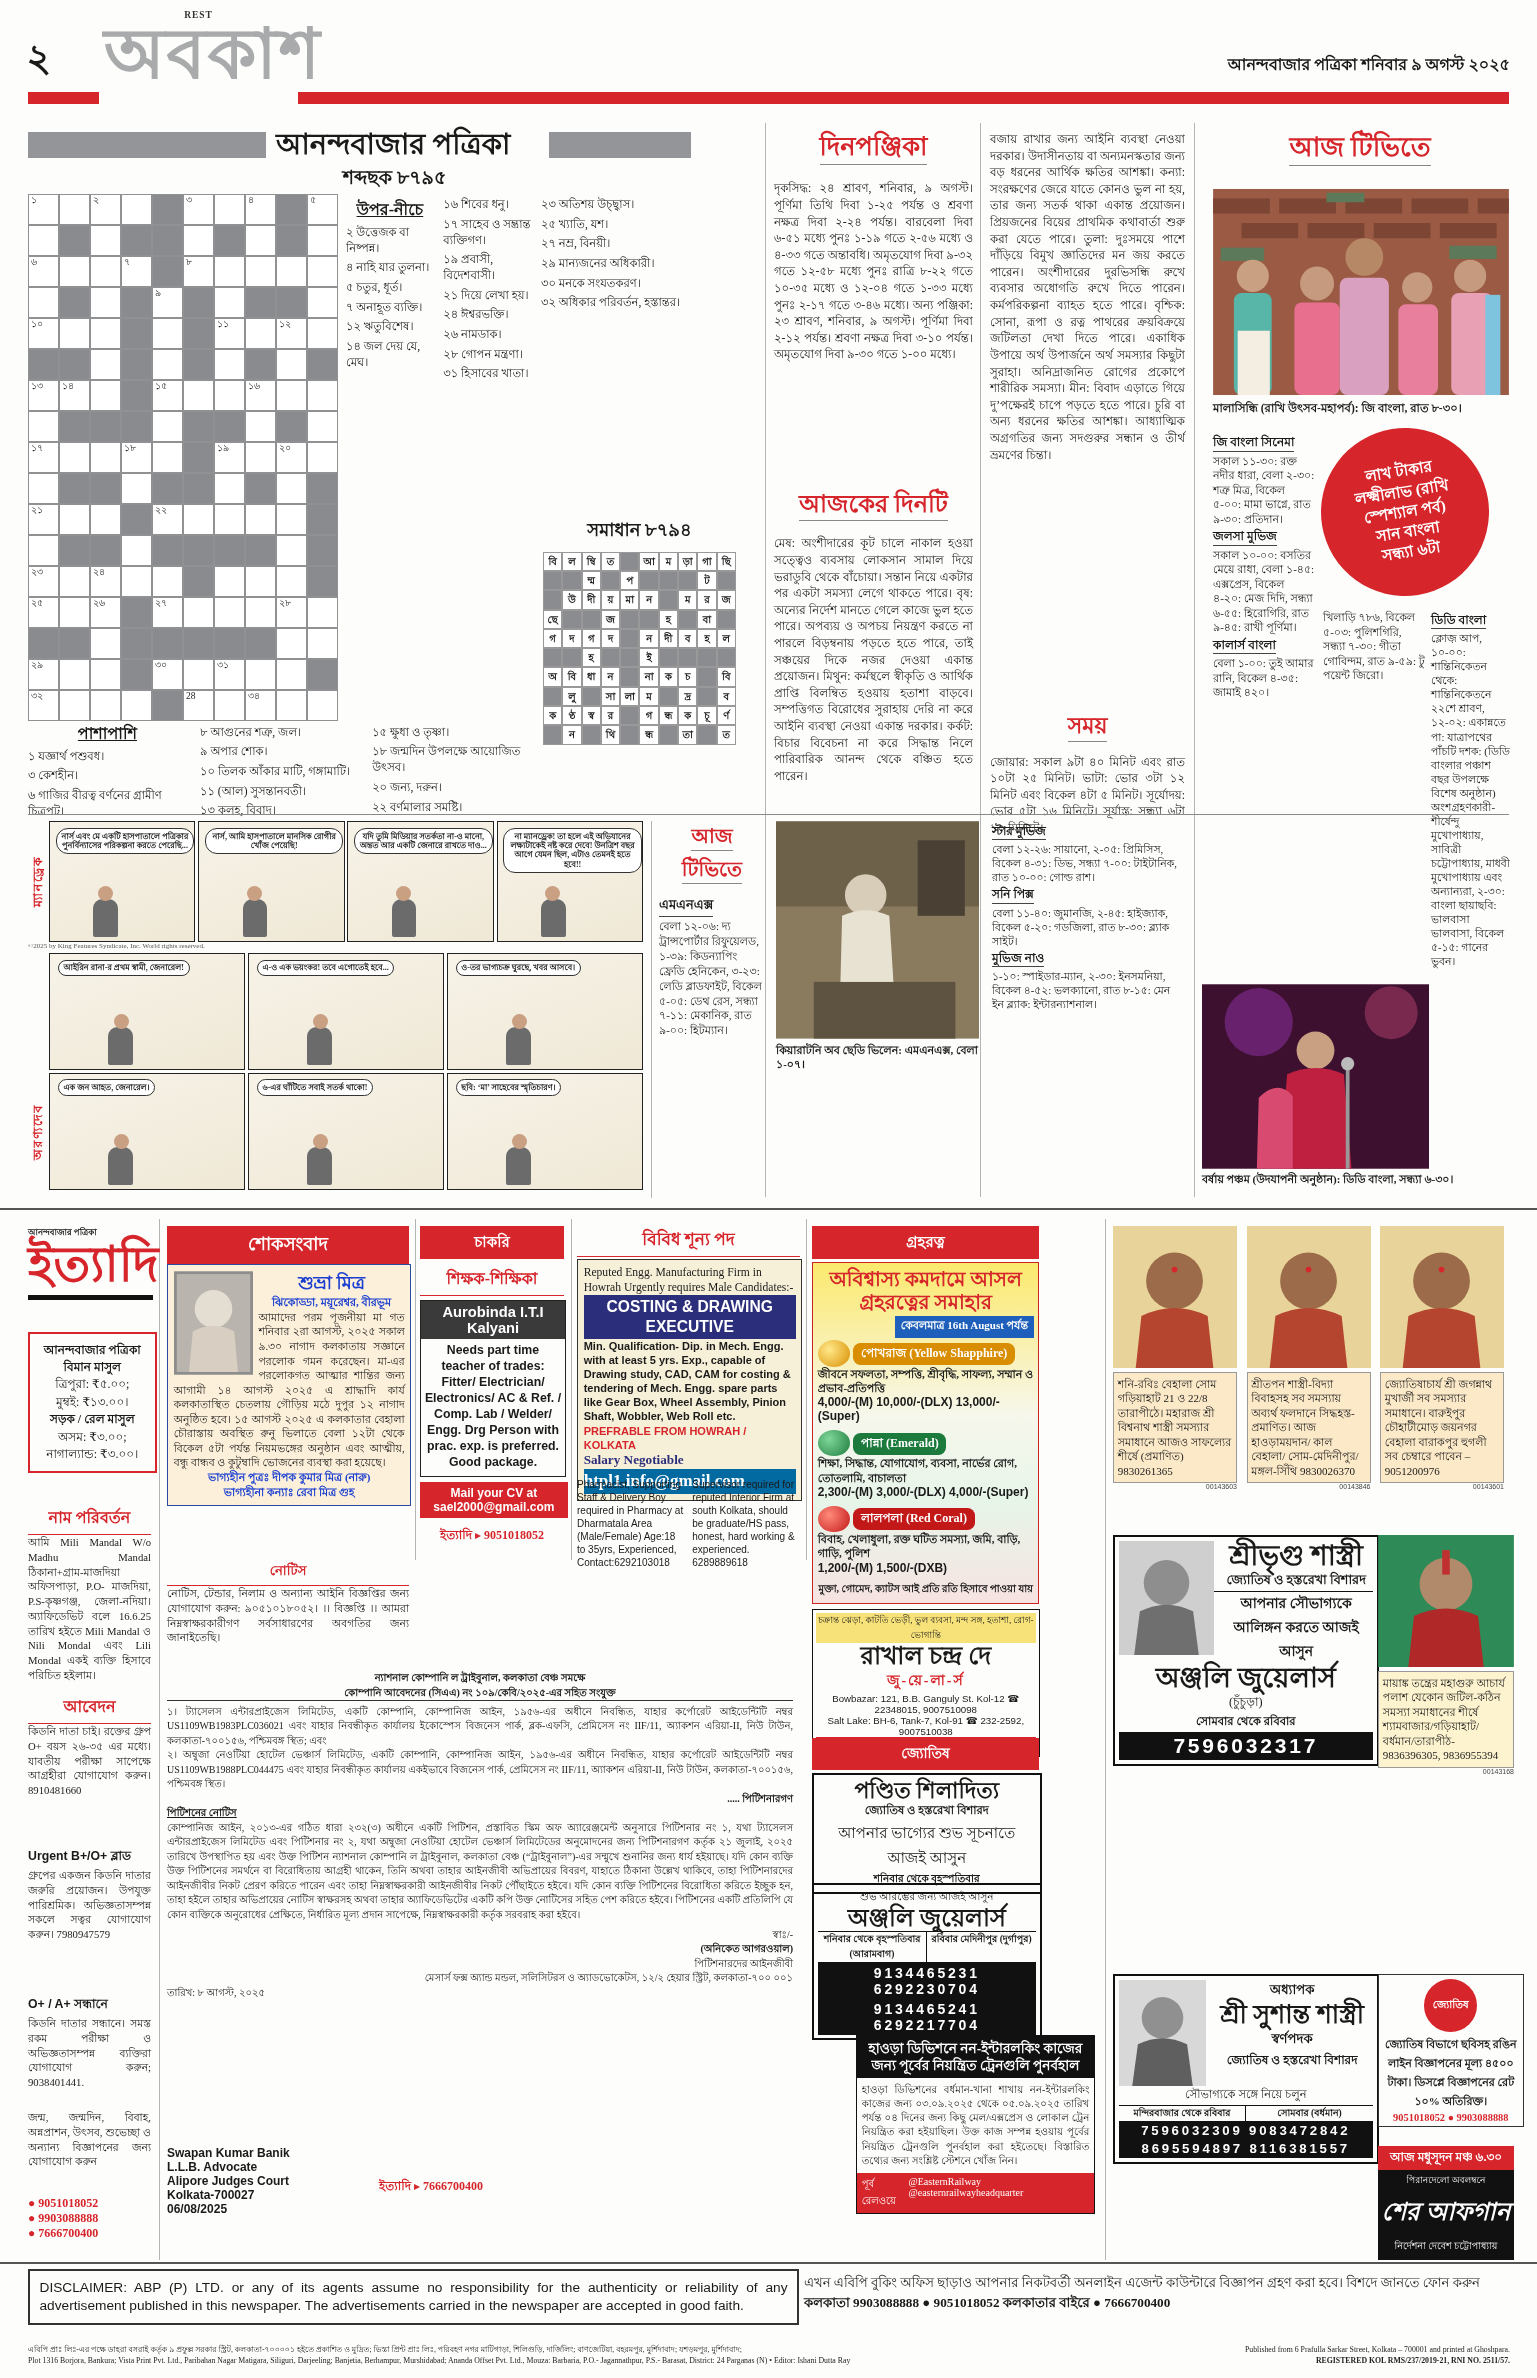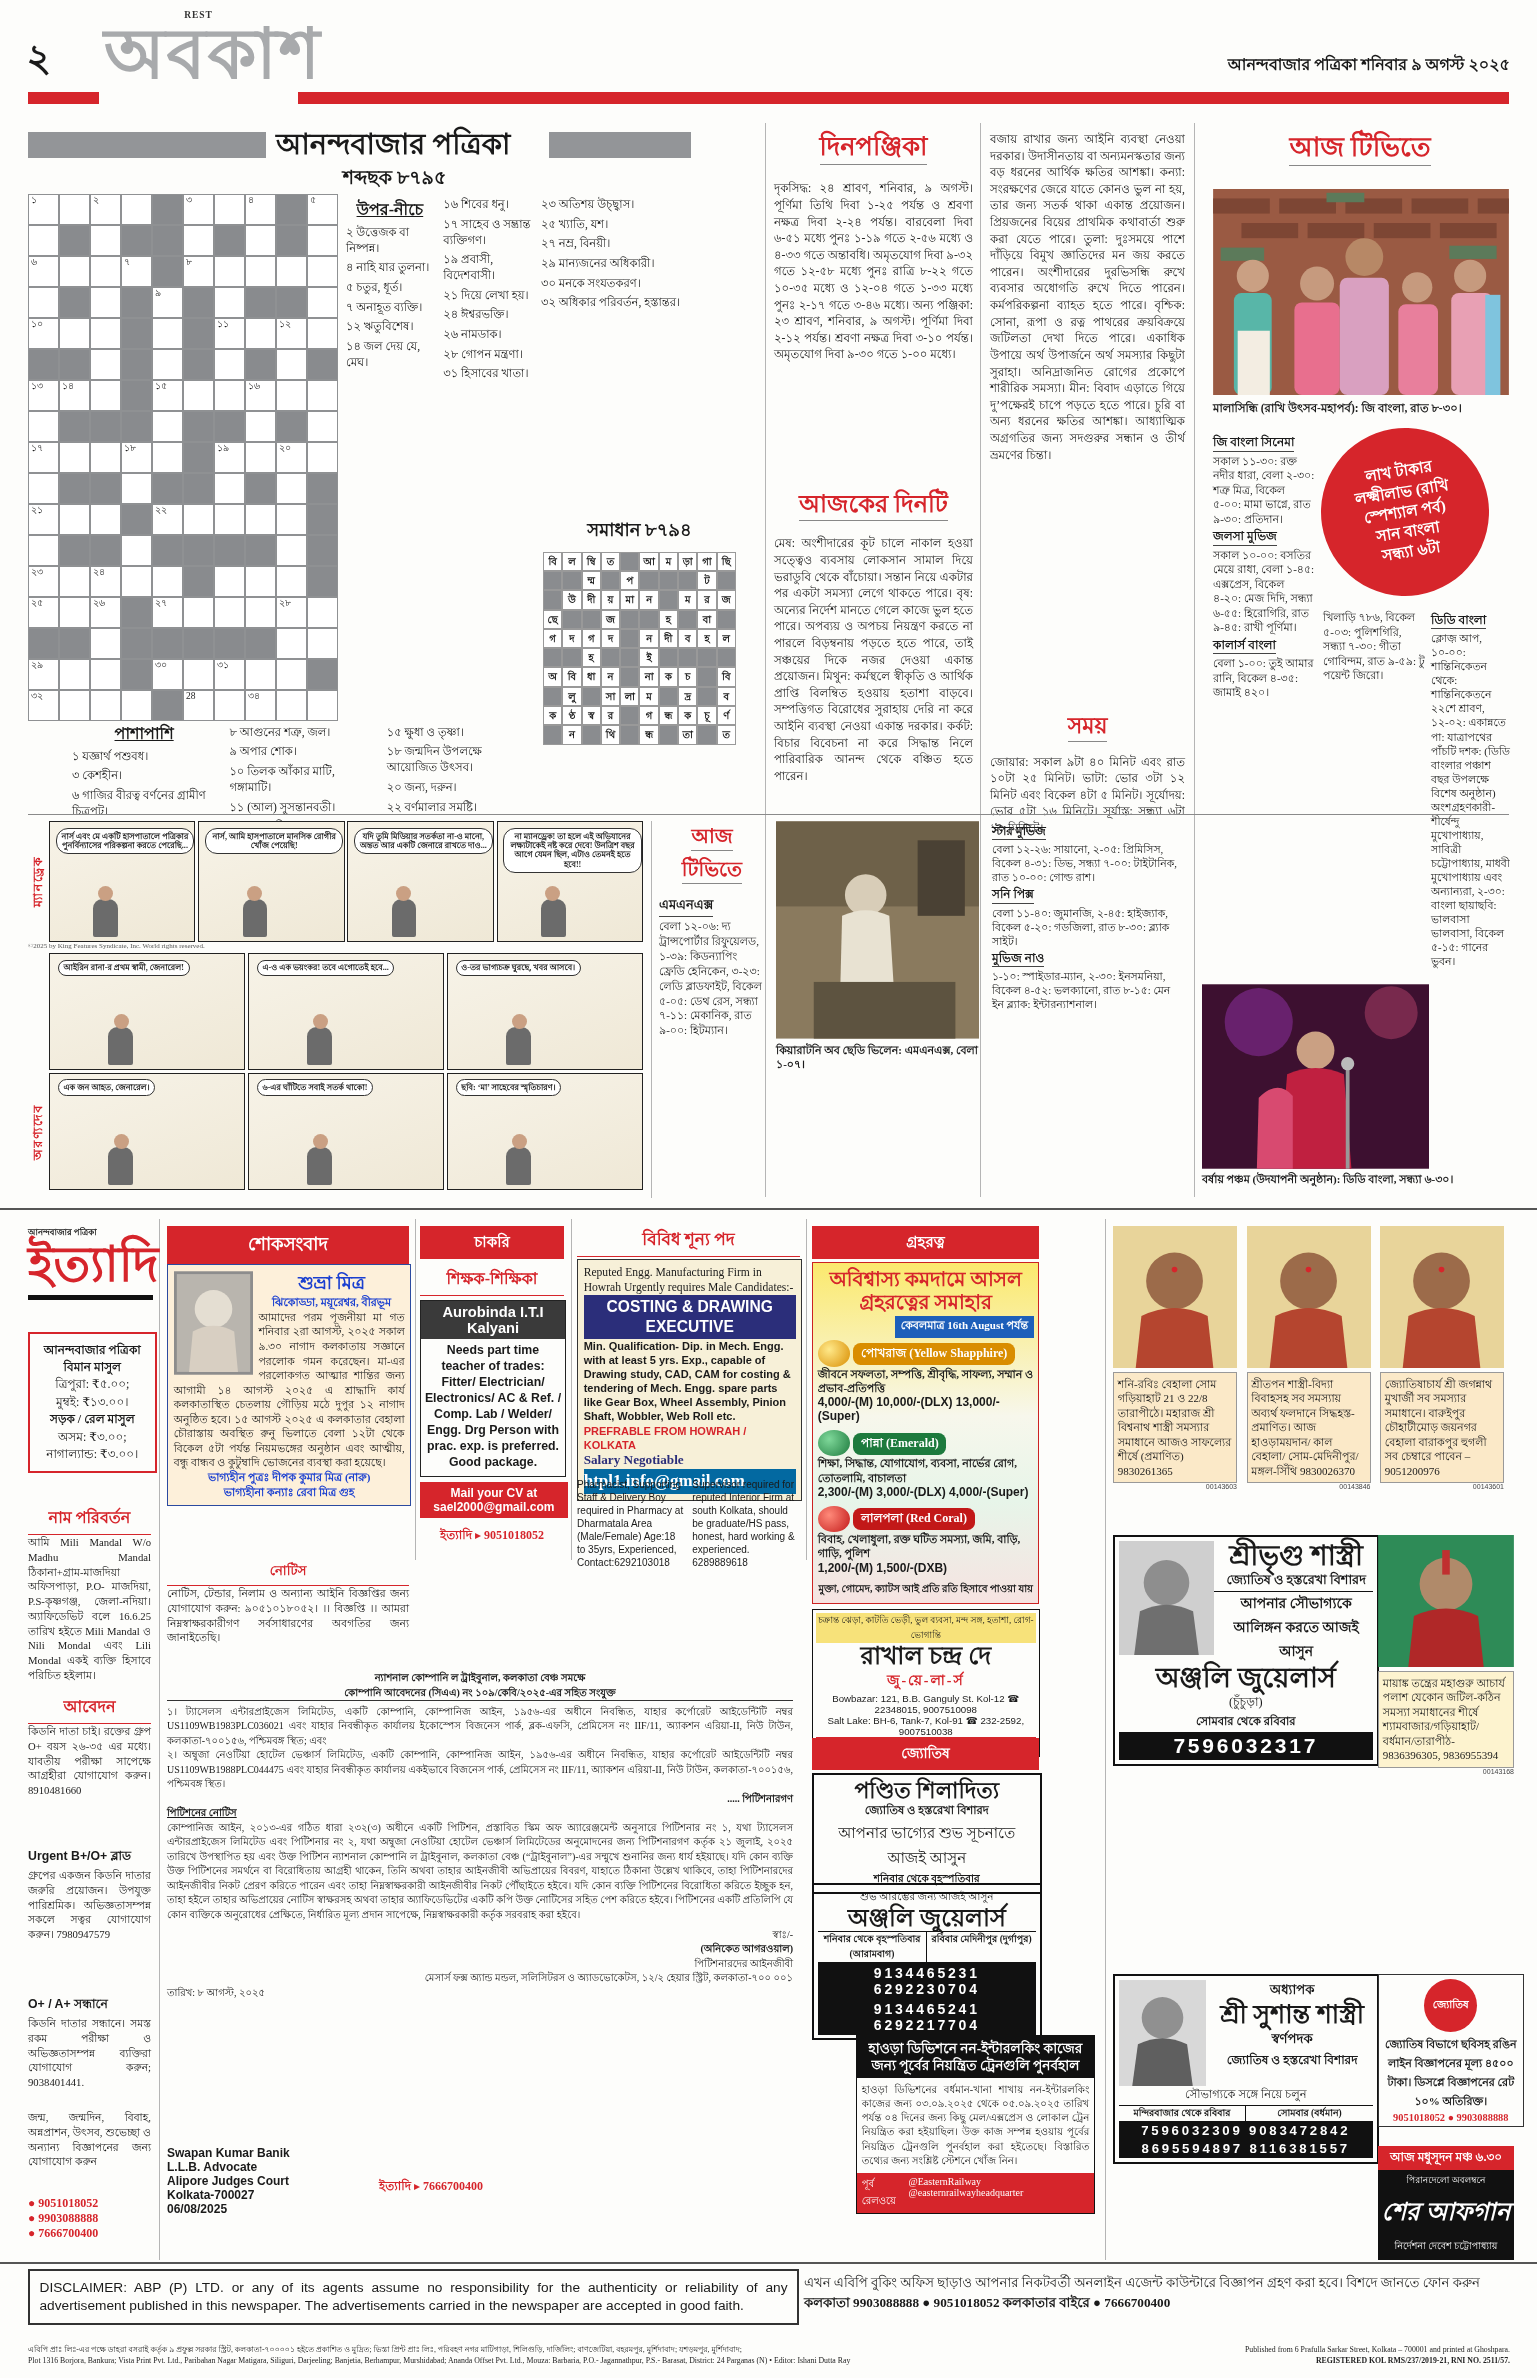--- a/index.html
+++ b/index.html
@@ -424,21 +424,21 @@
         <div class="sc b"></div>
         <div class="sc">ন্ধ</div>
         <div class="sc b"></div>
         <div class="sc">তা</div>
         <div class="sc b"></div>
         <div class="sc">ত</div>
       </div>
   </div>
 
   <div class="abs" style="left:28px;top:721px;width:503px;height:95px;display:flex;gap:13.2px;">
-    <div class="clues" style="flex:1;margin-left:44px;">
+    <div class="clues" style="flex:1;">
       <div class="cluehead">পাশাপাশি</div>
       <div>
 
       <div>১ যজ্ঞার্থ পশুবধ।</div>
           <div>৩ কেশহীন।</div>
           <div>৬ গাজির বীরত্ব বর্ণনের গ্রামীণ চিত্রপট।</div>
         </div>
     </div>
     <div class="clues" style="flex:1;padding-top:3.8px;">
       <div>

